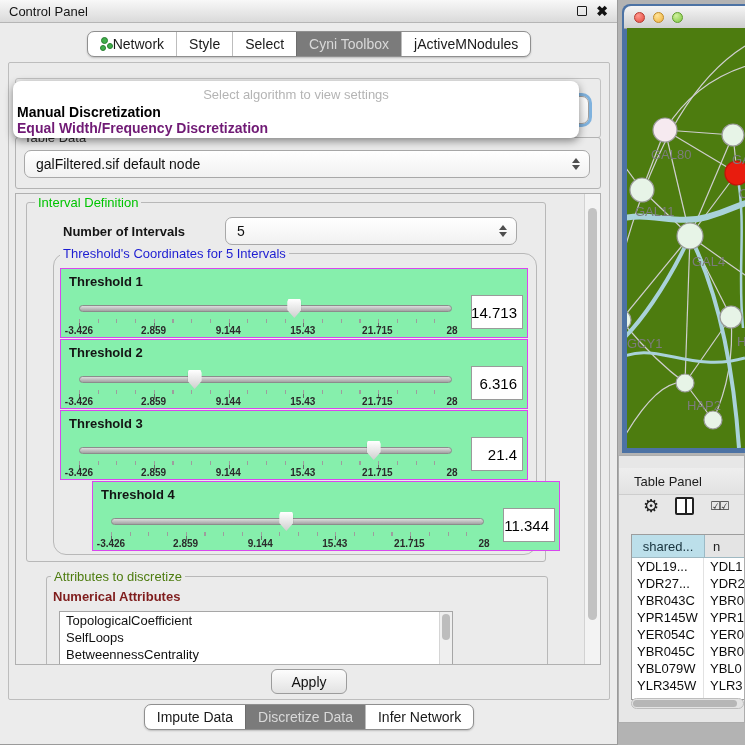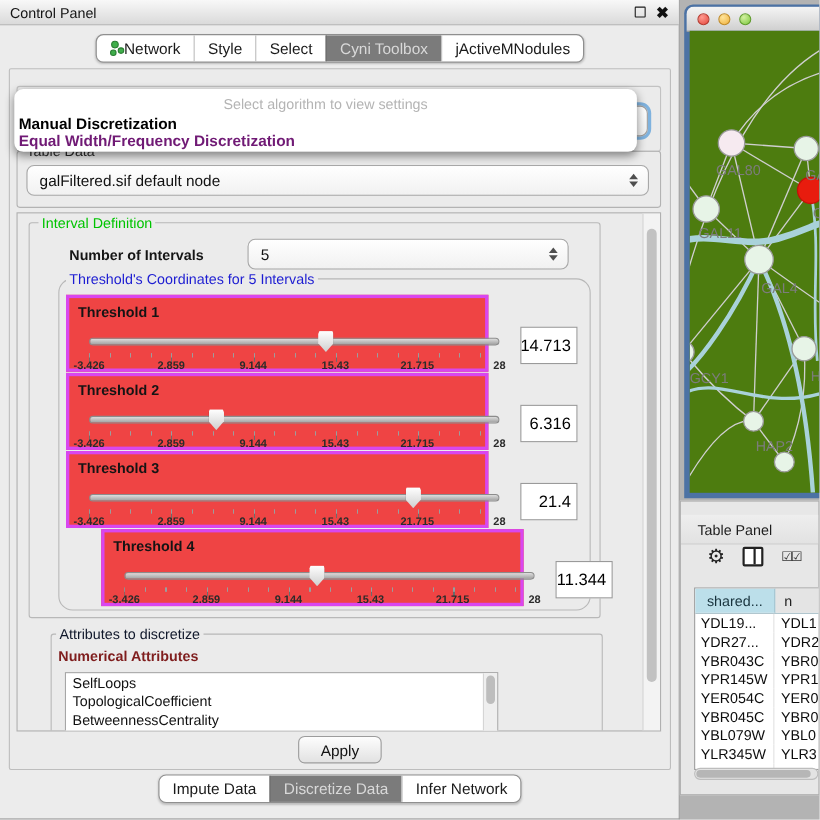--- a/index.html
+++ b/index.html
@@ -71,22 +71,22 @@
   .int-group{position:absolute;left:10px;top:8px;width:518px;height:358px;
        border:1px solid #b8b8b8;border-radius:3px;}
   .int-label{left:8px;top:-8px;color:#00c400;}
   .ni-label{position:absolute;left:36px;top:21px;font-size:13px;font-weight:bold;color:#151515;}
   .ni-combo{left:198px;top:14px;width:292px;height:28px;}
 
   .thr-group{position:absolute;left:26px;top:50px;width:482px;height:300px;
        border:1px solid #b8b8b8;border-radius:13px;}
   .thr-label{left:6px;top:-8px;color:#1d1dd2;}
 
-  .tpanel{position:absolute;left:6px;width:384px;height:70px;background:#ef4444;
-       border:3px solid #d946ef;box-sizing:border-box;}
+  .tpanel{position:absolute;left:6px;width:468px;height:70px;background:#86efac;
+       border:1px solid #d946ef;box-sizing:border-box;}
   .tpanel .ttl{position:absolute;left:8px;top:5px;font-size:13px;font-weight:bold;color:#141414;}
   .sliderwrap{position:absolute;left:18px;top:28px;width:373px;height:24px;}
   .track{position:absolute;left:0;top:8px;width:100%;height:7px;border-radius:4px;
        background:linear-gradient(#dcdcdc,#a3a3a3);border:1px solid #8c8c8c;box-sizing:border-box;}
   .handle{position:absolute;top:2px;width:14px;height:19px;
        background:linear-gradient(#ffffff,#cfcfcf);
        clip-path:polygon(8% 0,92% 0,100% 14%,100% 58%,50% 100%,0 58%,0 14%);
        filter:drop-shadow(0 1px 1px rgba(0,0,0,.45));}
   .ticks-major{position:absolute;left:18px;top:50px;width:374px;height:8px;
        background:repeating-linear-gradient(to right,#6b6b6b 0,#6b6b6b 1px,transparent 1px,transparent 20%);}
@@ -97,21 +97,21 @@
   .tlabels span{position:absolute;transform:translateX(-50%);}
   .tlabels span:nth-child(1){left:0;}  .tlabels span:nth-child(2){left:20%;}
   .tlabels span:nth-child(3){left:40%;}.tlabels span:nth-child(4){left:60%;}
   .tlabels span:nth-child(5){left:80%;}.tlabels span:nth-child(6){left:100%;}
   .vbox{position:absolute;left:410px;top:26px;width:52px;height:34px;background:#fff;
        border:1px solid #9a9a9a;font-size:15px;color:#000;display:flex;align-items:center;
        justify-content:flex-end;padding-right:5px;box-sizing:border-box;}
 
   .attr-group{position:absolute;left:30px;top:382px;width:500px;height:150px;
        border:1px solid #b8b8b8;border-radius:3px;}
-  .attr-label{left:4px;top:-8px;color:#0f172a;}
+  .attr-label{left:4px;top:-8px;color:#4d7c0f;}
   .na-label{position:absolute;left:6px;top:12px;font-size:13px;font-weight:bold;color:#7f1d1d;}
   .listbox{position:absolute;left:12px;top:34px;width:392px;height:60px;background:#fff;
        border:1px solid #a6a6a6;overflow:hidden;}
   .listbox .li{font-size:13px;color:#111;padding:1px 0 1px 6px;line-height:15px;}
   .lscroll{position:absolute;right:0;top:0;bottom:0;width:12px;background:#efefef;
        border-left:1px solid #d5d5d5;}
   .lscroll .thumb{position:absolute;left:2px;top:2px;width:8px;height:26px;
        background:#bdbdbd;border-radius:4px;}
 
   .apply{position:absolute;left:50%;transform:translateX(-50%);top:606px;width:74px;height:23px;
@@ -311,22 +311,22 @@
             </div>
             <div class="vbox">11.344</div>
           </div>
         </div>
       </div>
 
       <div class="attr-group">
         <span class="gl attr-label">Attributes to discretize</span>
         <span class="na-label">Numerical Attributes</span>
         <div class="listbox">
+          <div class="li">TopologicalCoefficient</div>
           <div class="li">SelfLoops</div>
-          <div class="li">TopologicalCoefficient</div>
           <div class="li">BetweennessCentrality</div>
           <div class="lscroll">
               <div class="thumb"></div>
             </div>
         </div>
       </div>
 
       <div class="vscroll">
           <div class="thumb"></div>
         </div>

